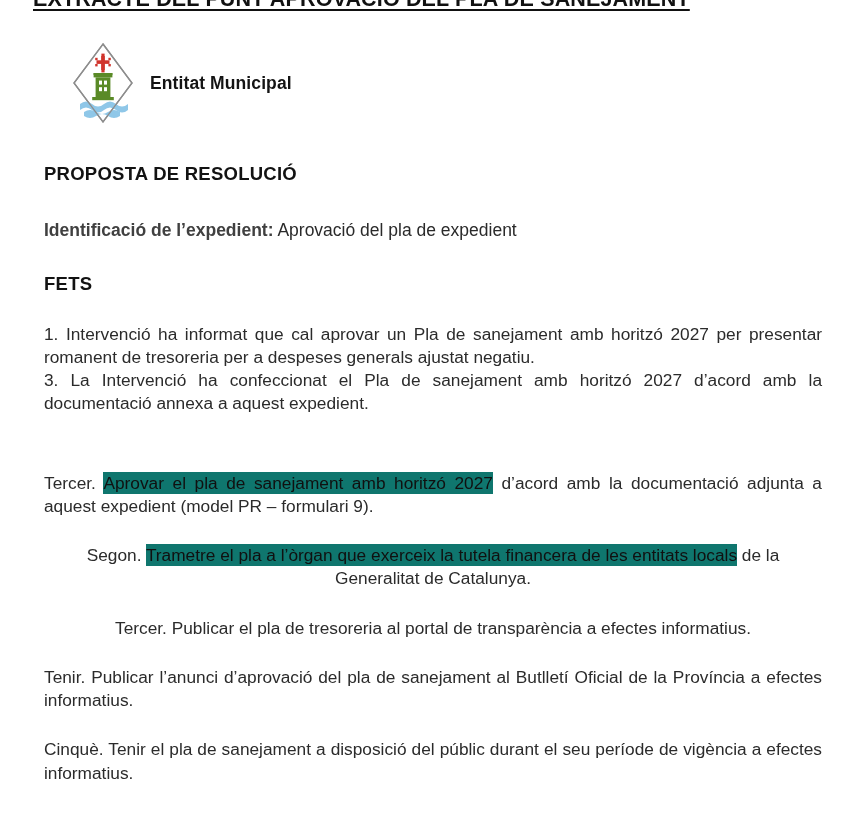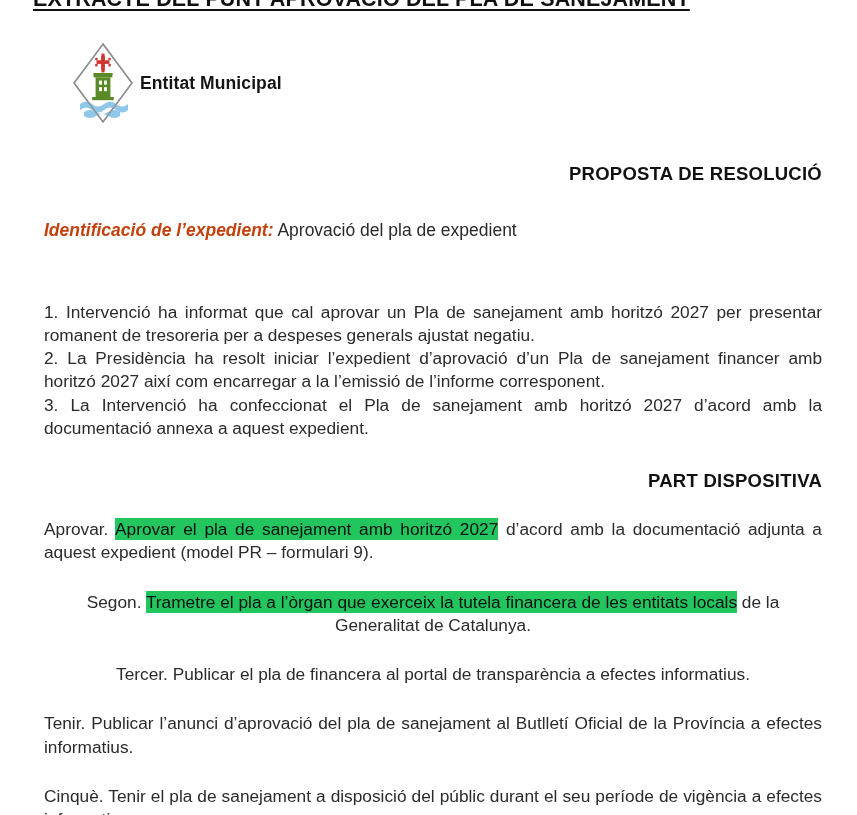--- a/index.html
+++ b/index.html
@@ -40,21 +40,21 @@
     text-decoration-thickness: 2px;
   }
 
   
   .letterhead {
     position: absolute;
     left: 70px;
     top: 40px;
     display: flex;
     align-items: center;
-    gap: 4px;
+    gap: 14px;
   }
   .crest {
     width: 66px;
     height: 86px;
     flex: none;
   }
   .org-name {
     font-size: 17.5px;
     font-weight: bold;
     line-height: 1.42;
@@ -69,39 +69,38 @@
     left: 44px;
     top: 163px;
     width: 778px;
   }
   .h-section {
     font-size: 18.5px;
     font-weight: bold;
     letter-spacing: 0.25px;
     color: #121212;
     margin: 0;
-    text-align: right;
   }
   .lead {
     font-size: 17.5px;
     color: #2a2a2a;
     margin: 0;
     line-height: 1.35;
   }
-  .lead b { color: #c2410c; font-style: italic; }
+  .lead b { color: #404040; }
   .para {
     font-size: 17.3px;
     color: #2b2b2b;
     line-height: 1.345;
     margin: 0;
     text-align: justify;
   }
   .para.nojust { text-align: center; }
   .hl {
-    background: #22c55e;
+    background: #0f766e;
     color: #101010;
     box-decoration-break: clone;
     -webkit-box-decoration-break: clone;
     padding: 1px 0 1px 0;
   }
   .sp-26 { height: 26px; }
   .sp-28 { height: 28px; }
   .sp-30 { height: 30px; }
   .sp-34 { height: 34px; }
 </style>
@@ -158,42 +157,41 @@
   <p class="h-section">PROPOSTA DE RESOLUCIÓ</p>
 
   <div class="sp-34"></div>
 
   <p class="lead">
     <b>Identificació de l’expedient:</b><span> Aprovació del pla de expedient</span>
   </p>
 
   <div class="sp-30"></div>
 
+  <p class="h-section">FETS</p>
 
   <div class="sp-28"></div>
 
   <p class="para">1. Intervenció ha informat que cal aprovar un Pla de sanejament amb horitzó 2027 per presentar romanent de tresoreria per a despeses generals ajustat negatiu.</p>
-  <p class="para">2. La Presidència ha resolt iniciar l’expedient d’aprovació d’un Pla de sanejament financer amb horitzó 2027 així com encarregar a la  l’emissió de l’informe corresponent.</p>
   <p class="para">3. La Intervenció ha confeccionat el Pla de sanejament amb horitzó 2027 d’acord amb la documentació annexa a aquest expedient.</p>
 
   <div class="sp-30"></div>
 
-  <p class="h-section">PART DISPOSITIVA</p>
 
   <div class="sp-26"></div>
 
-  <p class="para"><span>Aprovar. </span><span class="hl">Aprovar el pla de sanejament amb horitzó 2027</span><span> d’acord amb la documentació adjunta a aquest expedient (model PR – formulari 9).</span></p>
+  <p class="para"><span>Tercer. </span><span class="hl">Aprovar el pla de sanejament amb horitzó 2027</span><span> d’acord amb la documentació adjunta a aquest expedient (model PR – formulari 9).</span></p>
 
   <div class="sp-26"></div>
 
   <p class="para nojust"><span>Segon. </span><span class="hl">Trametre el pla a l’òrgan que exerceix la tutela financera de les entitats locals</span><span> de la Generalitat de Catalunya.</span></p>
 
   <div class="sp-26"></div>
 
-  <p class="para nojust">Tercer. Publicar el pla de financera al portal de transparència a efectes informatius.</p>
+  <p class="para nojust">Tercer. Publicar el pla de tresoreria al portal de transparència a efectes informatius.</p>
 
   <div class="sp-26"></div>
 
   <p class="para">Tenir. Publicar l’anunci d’aprovació del pla de sanejament al Butlletí Oficial de la Província a efectes informatius.</p>
 
   <div class="sp-26"></div>
 
   <p class="para">Cinquè. Tenir el pla de sanejament a disposició del públic durant el seu període de vigència a efectes informatius.</p>
 
 </div>

